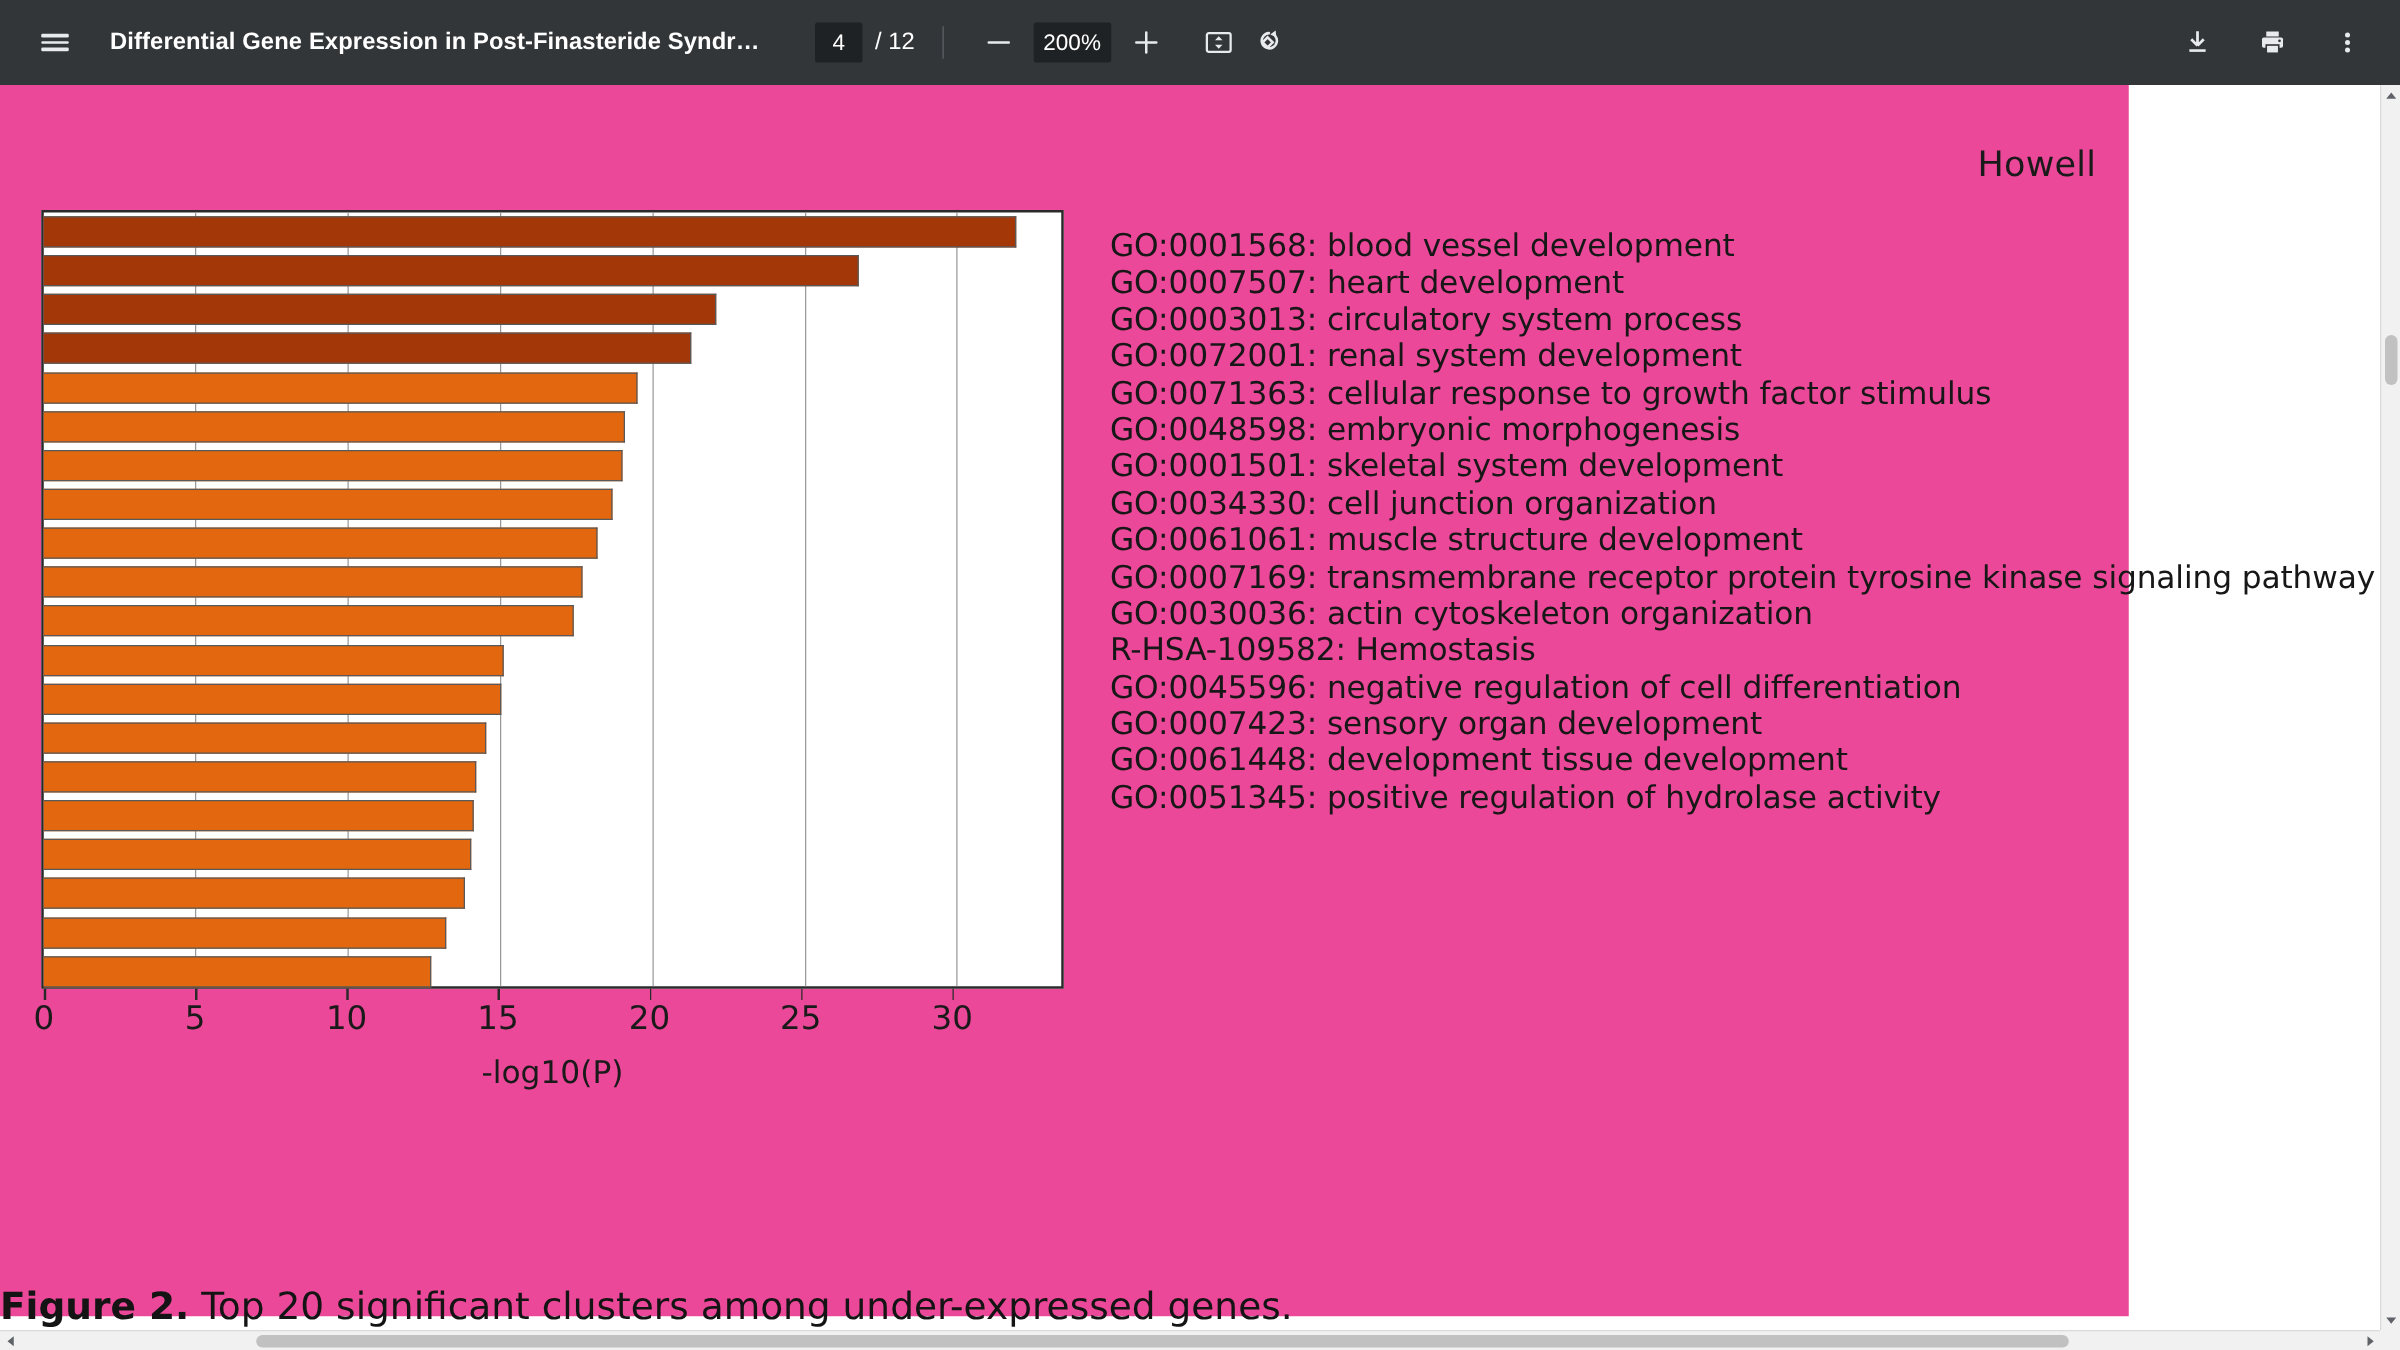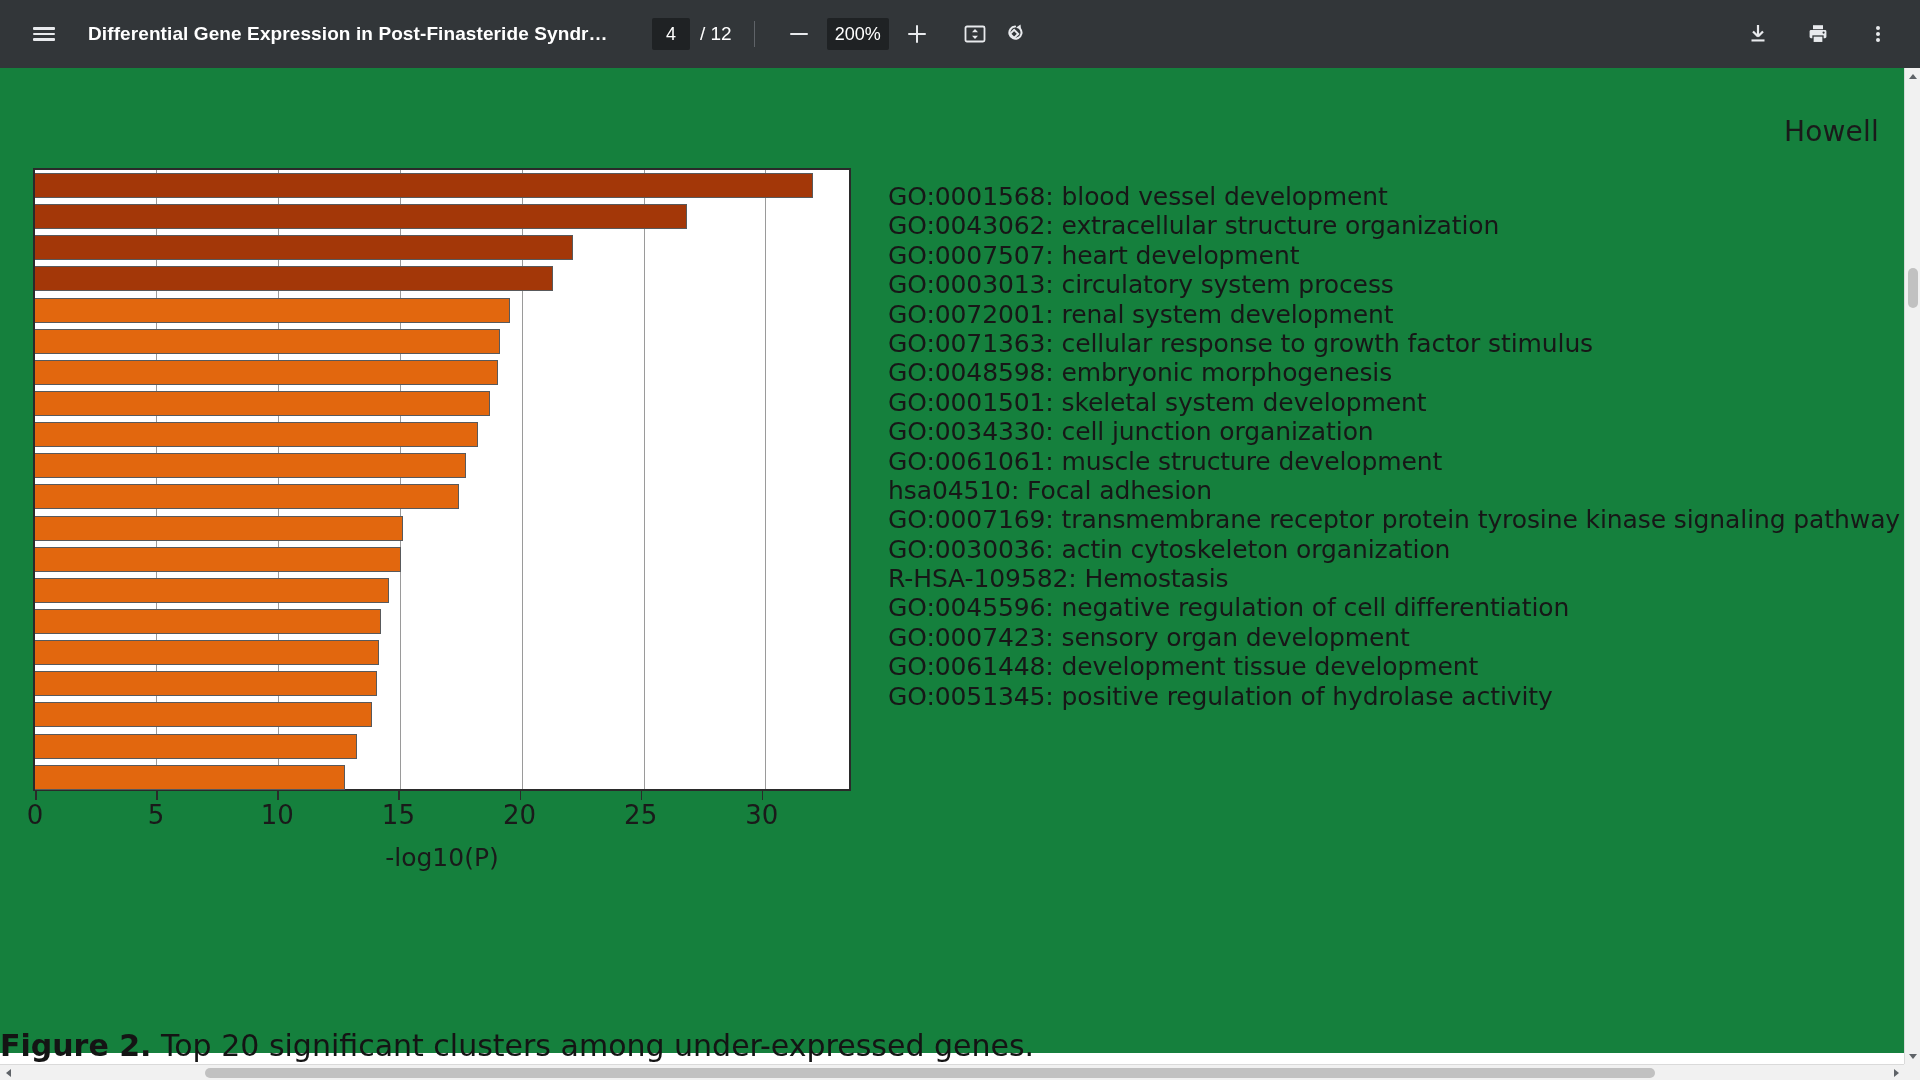--- a/index.html
+++ b/index.html
@@ -88,22 +88,22 @@
   .viewer {
     position: absolute;
     top: 68px; left: 0;
     width: 1920px; height: 1012px;
     background: #ffffff;
     overflow: hidden;
   }
   .page {
     position: absolute;
     top: 0; left: 0;
-    width: 1905px; height: 985px;
-    background: #15803d;
+    width: 1703px; height: 985px;
+    background: #ec4899;
   }
   .running-head {
     position: absolute;
     right: 26px; top: 47px;
     font-size: 28px;
     color: #1a1a1a;
     font-family: "DejaVu Sans", sans-serif;
     letter-spacing: .2px;
   }
 
@@ -423,30 +423,28 @@
             <div class="tick" style="left: 486.524px;"></div>
             <div class="tick-label" style="left: 486.524px;">20</div>
             <div class="tick" style="left: 607.655px;"></div>
             <div class="tick-label" style="left: 607.655px;">25</div>
             <div class="tick" style="left: 728.786px;"></div>
             <div class="tick-label" style="left: 728.786px;">30</div>
           </div>
 
         <div class="labels-col" id="labels-col">
             <div class="go-label">GO:0001568: blood vessel development</div>
-            <div class="go-label">GO:0043062: extracellular structure organization</div>
             <div class="go-label">GO:0007507: heart development</div>
             <div class="go-label">GO:0003013: circulatory system process</div>
             <div class="go-label">GO:0072001: renal system development</div>
             <div class="go-label">GO:0071363: cellular response to growth factor stimulus</div>
             <div class="go-label">GO:0048598: embryonic morphogenesis</div>
             <div class="go-label">GO:0001501: skeletal system development</div>
             <div class="go-label">GO:0034330: cell junction organization</div>
             <div class="go-label">GO:0061061: muscle structure development</div>
-            <div class="go-label">hsa04510: Focal adhesion</div>
             <div class="go-label">GO:0007169: transmembrane receptor protein tyrosine kinase signaling pathway</div>
             <div class="go-label">GO:0030036: actin cytoskeleton organization</div>
             <div class="go-label">R-HSA-109582: Hemostasis</div>
             <div class="go-label">GO:0045596: negative regulation of cell differentiation</div>
             <div class="go-label">GO:0007423: sensory organ development</div>
             <div class="go-label">GO:0061448: development tissue development</div>
             <div class="go-label">GO:0051345: positive regulation of hydrolase activity</div>
           </div>
       </div>
 

